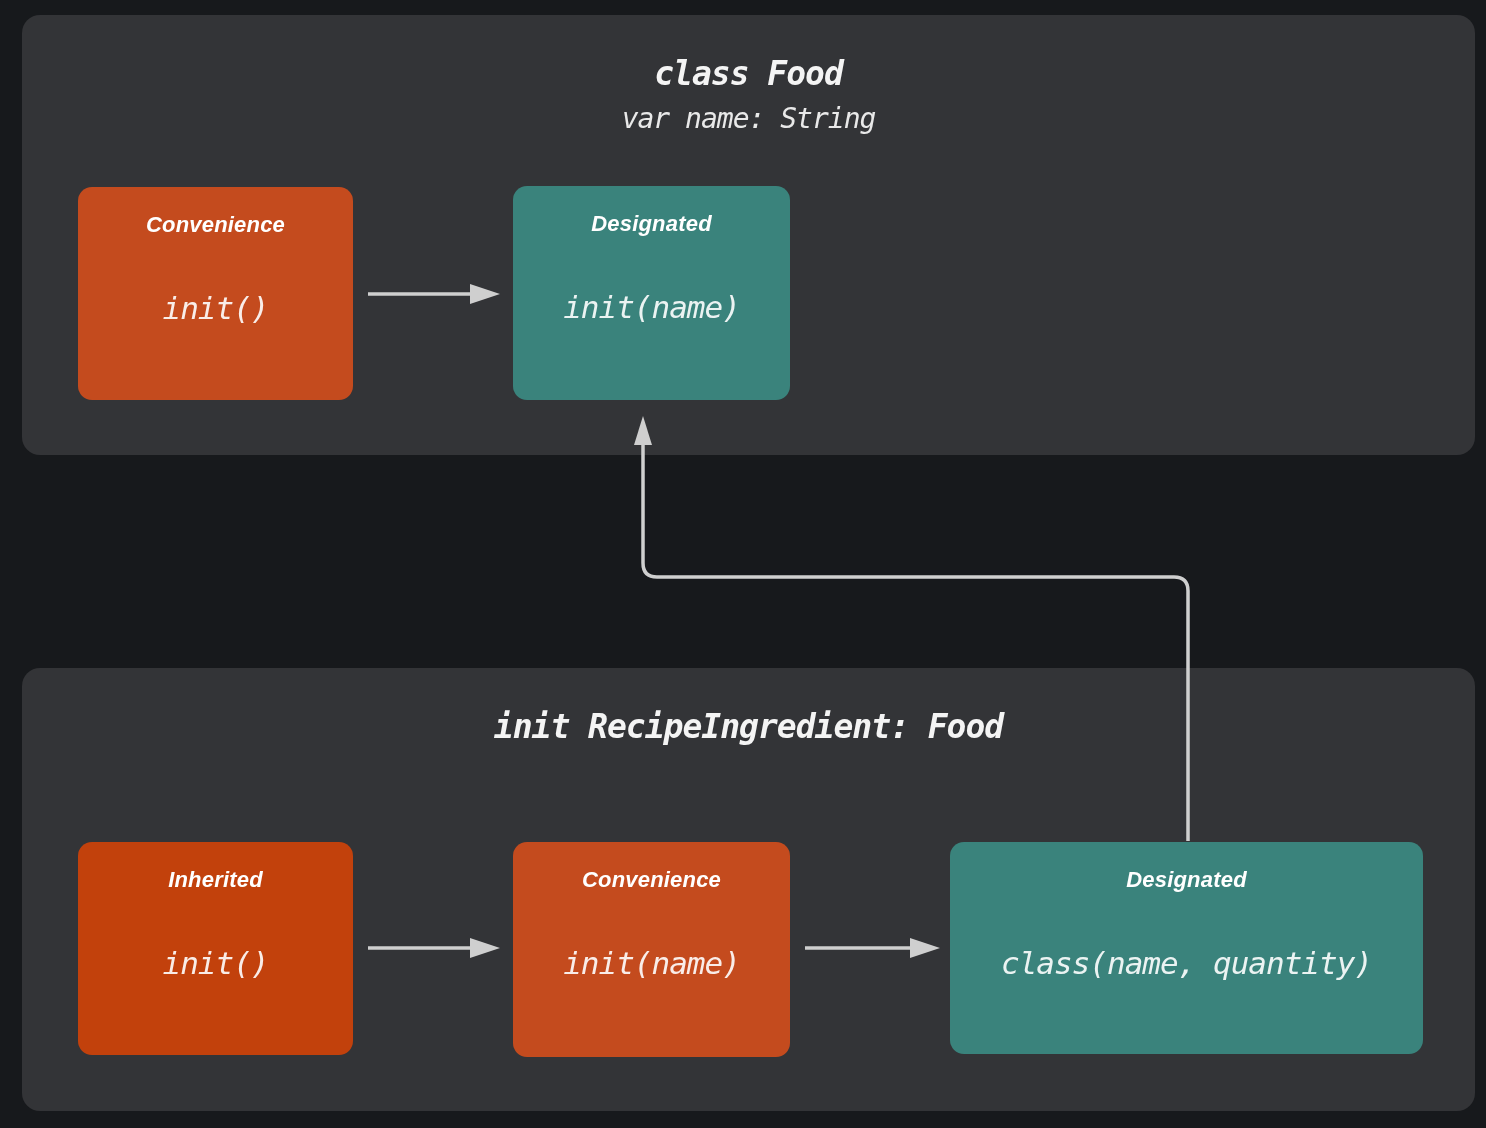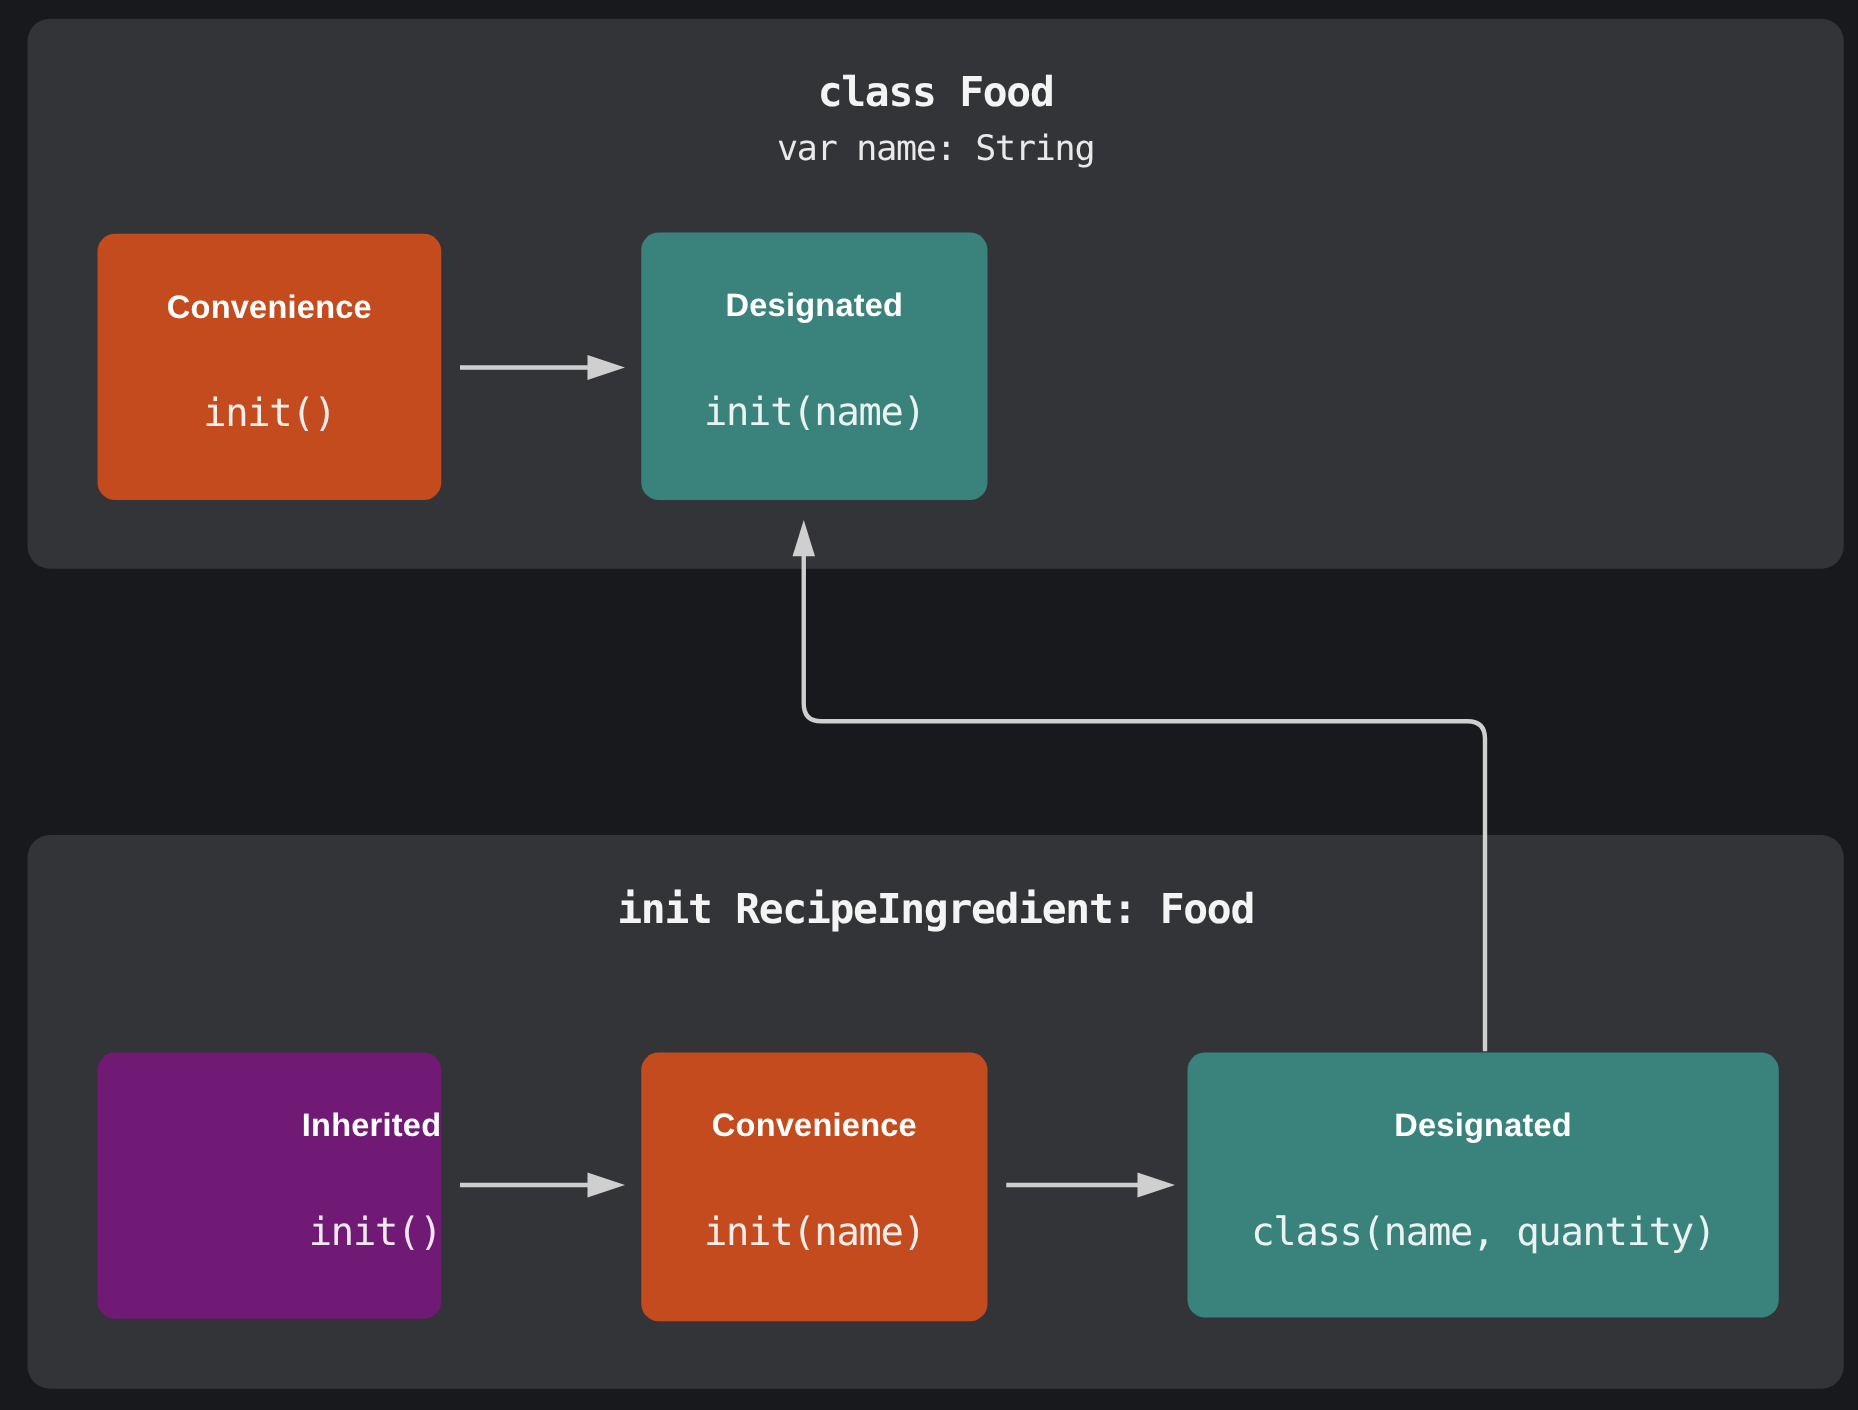--- a/index.html
+++ b/index.html
@@ -2,21 +2,21 @@
 <html><head>
 <meta charset="utf-8">
 <style>
   * { margin: 0; padding: 0; box-sizing: border-box; }
   html, body {
     width: 1486px; height: 1128px;
     background: #17191C;
     font-family: "Liberation Sans", sans-serif;
     overflow: hidden;
   }
-  .stage { position: relative; width: 1486px; height: 1128px; }
+  .stage { position: relative; width: 1486px; height: 1128px; font-style: italic; }
 
   .panel {
     position: absolute;
     left: 22px;
     width: 1453px;
     border-radius: 18px;
   }
   .panel-food   { top: 15px;  height: 440px; }
   .panel-recipe { top: 668px; height: 443px; }
 
@@ -40,22 +40,22 @@
     letter-spacing: -1px;
   }
 
   .box {
     position: absolute;
     border-radius: 14px;
     text-align: center;
     color: #FFFFFF;
   }
   .box-title {
-    margin-top: 43px;
-    font-size: 26px;
+    margin-top: 25px;
+    font-size: 22px;
     font-weight: bold;
     letter-spacing: 0.2px;
   }
   .box-code {
     margin-top: 52px;
     font-family: "DejaVu Sans Mono", "Liberation Mono", monospace;
     font-size: 31px;
     letter-spacing: -1px;
     color: rgba(255,255,255,0.90);
   }
@@ -96,21 +96,21 @@
       <div class="box-title">Designated</div>
       <div class="box-code">init(name)</div>
     </div>
   </section>
 
   <section class="panel panel-recipe" style="background-color: rgb(51, 52, 55);">
     <header class="panel-heading">
       <div class="heading-title">init RecipeIngredient: Food</div>
     </header>
 
-    <div class="box box-inherited" style="background-color: #701a75; text-align: right;">
+    <div class="box box-inherited" style="background-color: #c2410c;">
       <div class="box-title">Inherited</div>
       <div class="box-code">init()</div>
     </div>
 
     <div class="box box-convenience" style="background-color: rgb(196, 75, 30);">
       <div class="box-title">Convenience</div>
       <div class="box-code">init(name)</div>
     </div>
 
     <div class="box box-designated" style="background-color: rgb(58, 131, 124);">

